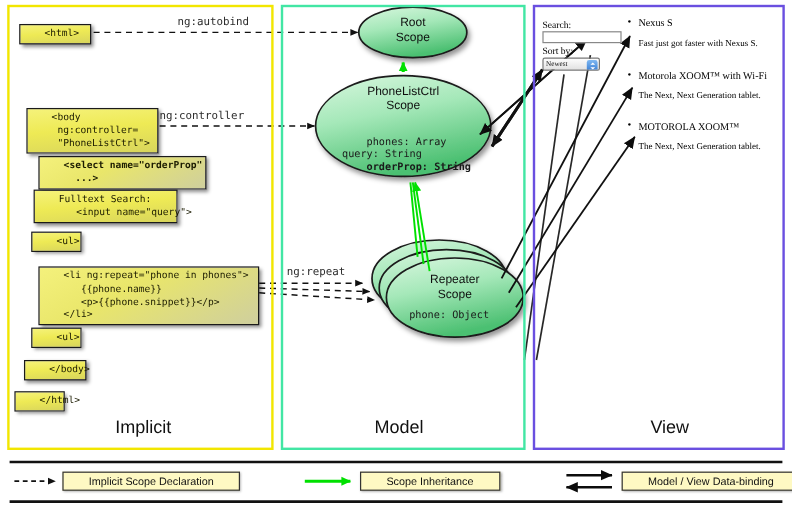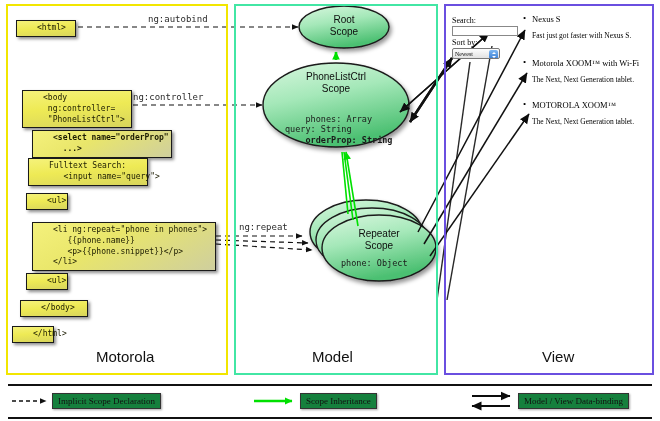--- a/index.html
+++ b/index.html
@@ -163,25 +163,25 @@
     white-space: pre;
     line-height: 1.25;
   }
   .scope-props b { font-weight: bold; }
 
   
   .legend-box {
     position: absolute;
     box-sizing: border-box;
     border: 1px solid #333;
-    background: #15803d;
-    font-family: Liberation Serif, serif;
+    background: #fef9c3;
+    font-family: Liberation Sans, sans-serif;
     font-size: 9px;
     color: #111;
-    padding: 2px 5px;
+    padding: 2px 21px;
     white-space: nowrap;
     box-shadow: 1px 1px 2px rgba(0,0,0,0.35);
   }
 </style>
 </head>
 <body>
 
 <div id="stage">
 
   <svg id="canvas" viewBox="0 0 660 421" xmlns="http://www.w3.org/2000/svg">
@@ -281,21 +281,21 @@
     <g>
       <path d="M472,396 L510,396" stroke="#0c0c0c" stroke-width="2.2" fill="none" marker-end="url(#arrowBlackBig)"></path>
       <path d="M510,406 L472,406" stroke="#0c0c0c" stroke-width="2.2" fill="none" marker-end="url(#arrowBlackBig)"></path>
     </g>
   </svg>
 
   <div class="panel panel-template"></div>
   <div class="panel panel-model"></div>
   <div class="panel panel-view"></div>
 
-  <div class="panel-label lbl-template">Motorola</div>
+  <div class="panel-label lbl-template">Implicit</div>
   <div class="panel-label lbl-model">Model</div>
   <div class="panel-label lbl-view">View</div>
 
   <div class="codebox" style="left:16px;  top:20px;  width:60px;">&lt;html&gt;</div>
 
   <div class="codebox" style="left:22px;  top:90px;  width:110px;">&lt;body
  ng:controller=
  "PhoneListCtrl"&gt;</div>
 
   <div class="codebox bold grad2" style="left:32px; top:130px; width:140px;">&lt;select name="orderProp"
@@ -306,21 +306,21 @@
 
   <div class="codebox" style="left:26px;  top:193px; width:33px;">&lt;ul&gt;</div>
 
   <div class="codebox grad2" style="left:32px; top:222px; width:184px;">&lt;li ng:repeat="phone in phones"&gt;
    {{phone.name}}
    &lt;p&gt;{{phone.snippet}}&lt;/p&gt;
 &lt;/li&gt;</div>
 
   <div class="codebox" style="left:26px;  top:273px; width:33px;">&lt;ul&gt;</div>
 
-  <div class="codebox" style="left:20px;  top:300px; width:68px;">&lt;/body&gt;</div>
+  <div class="codebox" style="left:20px;  top:300px; width:52px;">&lt;/body&gt;</div>
 
   <div class="codebox" style="left:12px;  top:326px; width:32px;">&lt;/html&gt;</div>
 
   <div class="edge-label" style="left:148px; top:14px;">ng:autobind</div>
   <div class="edge-label" style="left:133px; top:92px;">ng:controller</div>
   <div class="edge-label" style="left:239px; top:222px;">ng:repeat</div>
 
   <div class="scope-text" style="left:314px; top:14px; width:60px;">
     <span>Root</span><br>
     <span>Scope</span>

